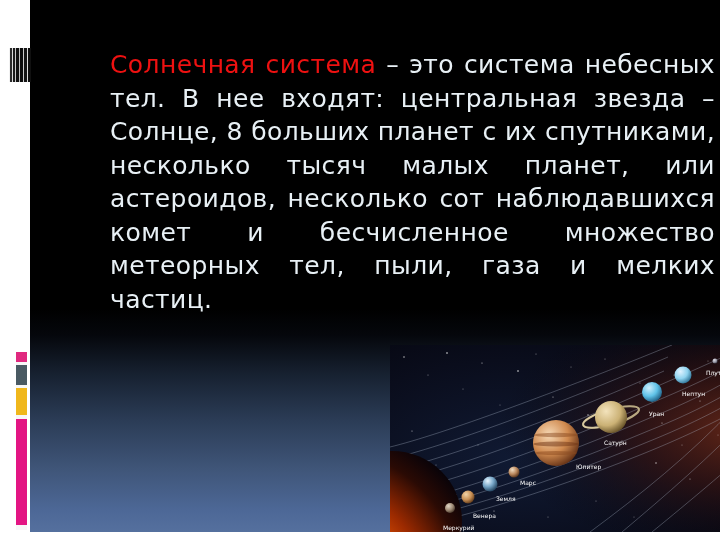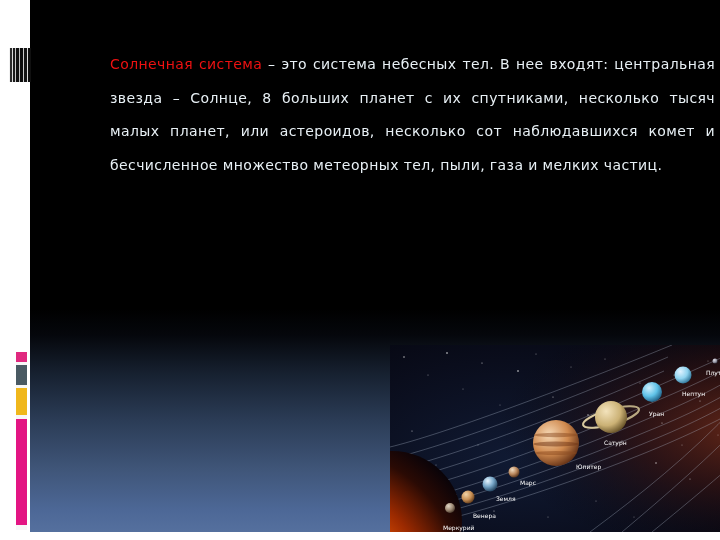--- a/index.html
+++ b/index.html
@@ -84,21 +84,21 @@
   }
   .cb { width: 100%; }
 
   
   #textblock {
     position: absolute;
     left: 80px;
     top: 48px;
     width: 605px;
     color: #e8f0f5;
-    font-size: 14px;
+    font-size: 25px;
     line-height: 33.5px;
     text-align: justify;
     letter-spacing: 0.4px;
     word-spacing: 0px;
   }
   #textblock .accent {
     color: #ee1111;
   }
   #textblock p {
     margin: 0;

